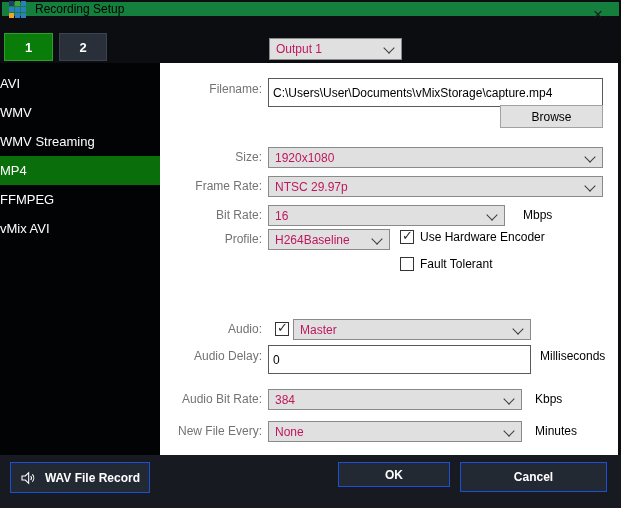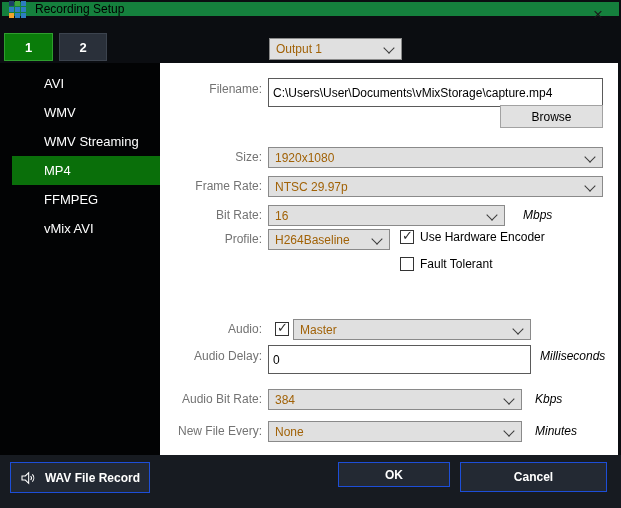--- a/index.html
+++ b/index.html
@@ -14,37 +14,37 @@
   .lg0{background:#1c3f66}.lg1{background:#3fa33a}.lg2{background:#2d7dc1}
   .lg3{background:#2d7dc1}.lg4{background:#2d7dc1}.lg5{background:#2d7dc1}
   .lg6{background:#f0a32e}.lg7{background:#2d7dc1}.lg8{background:#2d7dc1}
   .title-text{margin-left:9px;font-size:12px;color:#000;}
   .close-btn{position:absolute;right:4px;top:0;width:34px;height:26px;display:flex;align-items:center;justify-content:center;font-size:17px;color:#1a1a1a;cursor:default;}
   
   .tab-btn{position:absolute;top:33px;height:28px;box-sizing:border-box;display:flex;align-items:center;justify-content:center;font-size:13px;font-weight:bold;color:#fff;}
   .tab-1{left:4px;width:49px;background:#0a7c0a;border:1px solid #2f9e2f;}
   .tab-2{left:59px;width:48px;background:#2a303a;border:1px solid #3c434e;}
   
-  .combo{position:absolute;height:21px;box-sizing:border-box;background:#e0e0e0;border:1px solid #8a8a8a;display:flex;align-items:center;padding-left:6px;font-size:12px;color:#a16207;}
+  .combo{position:absolute;height:21px;box-sizing:border-box;background:#e0e0e0;border:1px solid #8a8a8a;display:flex;align-items:center;padding-left:6px;font-size:12px;color:#be185d;}
   .combo .chev{position:absolute;right:8px;top:5px;width:7px;height:7px;border-right:1px solid #3c3c3c;border-bottom:1px solid #3c3c3c;transform:rotate(45deg);}
   .output-combo{left:269px;top:38px;width:133px;height:22px;}
   
   .sidebar{position:absolute;left:0;top:63px;width:160px;height:392px;background:#020304;padding-top:6px;box-sizing:border-box;}
-  .side-item{height:29px;line-height:29px;padding-left:32px;font-size:13px;color:#ffffff;margin-left:12px;}
+  .side-item{height:29px;line-height:29px;font-size:13px;color:#ffffff;}
   .side-item.selected{background:#0a6f0a;}
   
   .main{position:absolute;left:160px;top:63px;width:458px;height:392px;background:#ffffff;}
   .row-label{position:absolute;left:0;width:102px;height:21px;line-height:21px;text-align:right;font-size:12px;color:#737373;}
   .textbox{position:absolute;height:29px;box-sizing:border-box;background:#fff;border:1px solid #5a5a5a;display:flex;align-items:center;padding-left:4px;font-size:12px;color:#000;}
   .btn-light{position:absolute;box-sizing:border-box;background:#e1e1e1;border:1px solid #a2a2a2;display:flex;align-items:center;justify-content:center;font-size:12px;color:#000;}
   .checkbox{position:absolute;width:14px;height:14px;box-sizing:border-box;background:#fff;border:1px solid #333;}
   .checkbox .mark{display:none;position:absolute;left:1px;top:-3px;font-size:13px;color:#2b2b2b;}
   .checkbox.checked .mark{display:block;}
   .check-label{position:absolute;height:21px;line-height:21px;font-size:12px;color:#000;}
-  .unit{position:absolute;height:21px;line-height:21px;font-size:12px;color:#000;font-style:italic;}
+  .unit{position:absolute;height:21px;line-height:21px;font-size:12px;color:#000;}
   
   .bottombar{position:absolute;left:0;top:455px;width:621px;height:53px;background:#171b21;}
   .btn-dark{position:absolute;box-sizing:border-box;background:#232933;border:1px solid #1d4ed8;color:#fff;font-weight:bold;font-size:12px;display:flex;align-items:center;justify-content:center;}
   .wav-btn{left:10px;top:7px;width:140px;height:31px;gap:9px;}
   .ok-btn{left:338px;top:7px;width:112px;height:25px;}
   .cancel-btn{left:460px;top:7px;width:147px;height:30px;}
   .spk{display:flex;align-items:center;}
 </style>
 </head>
 <body>

